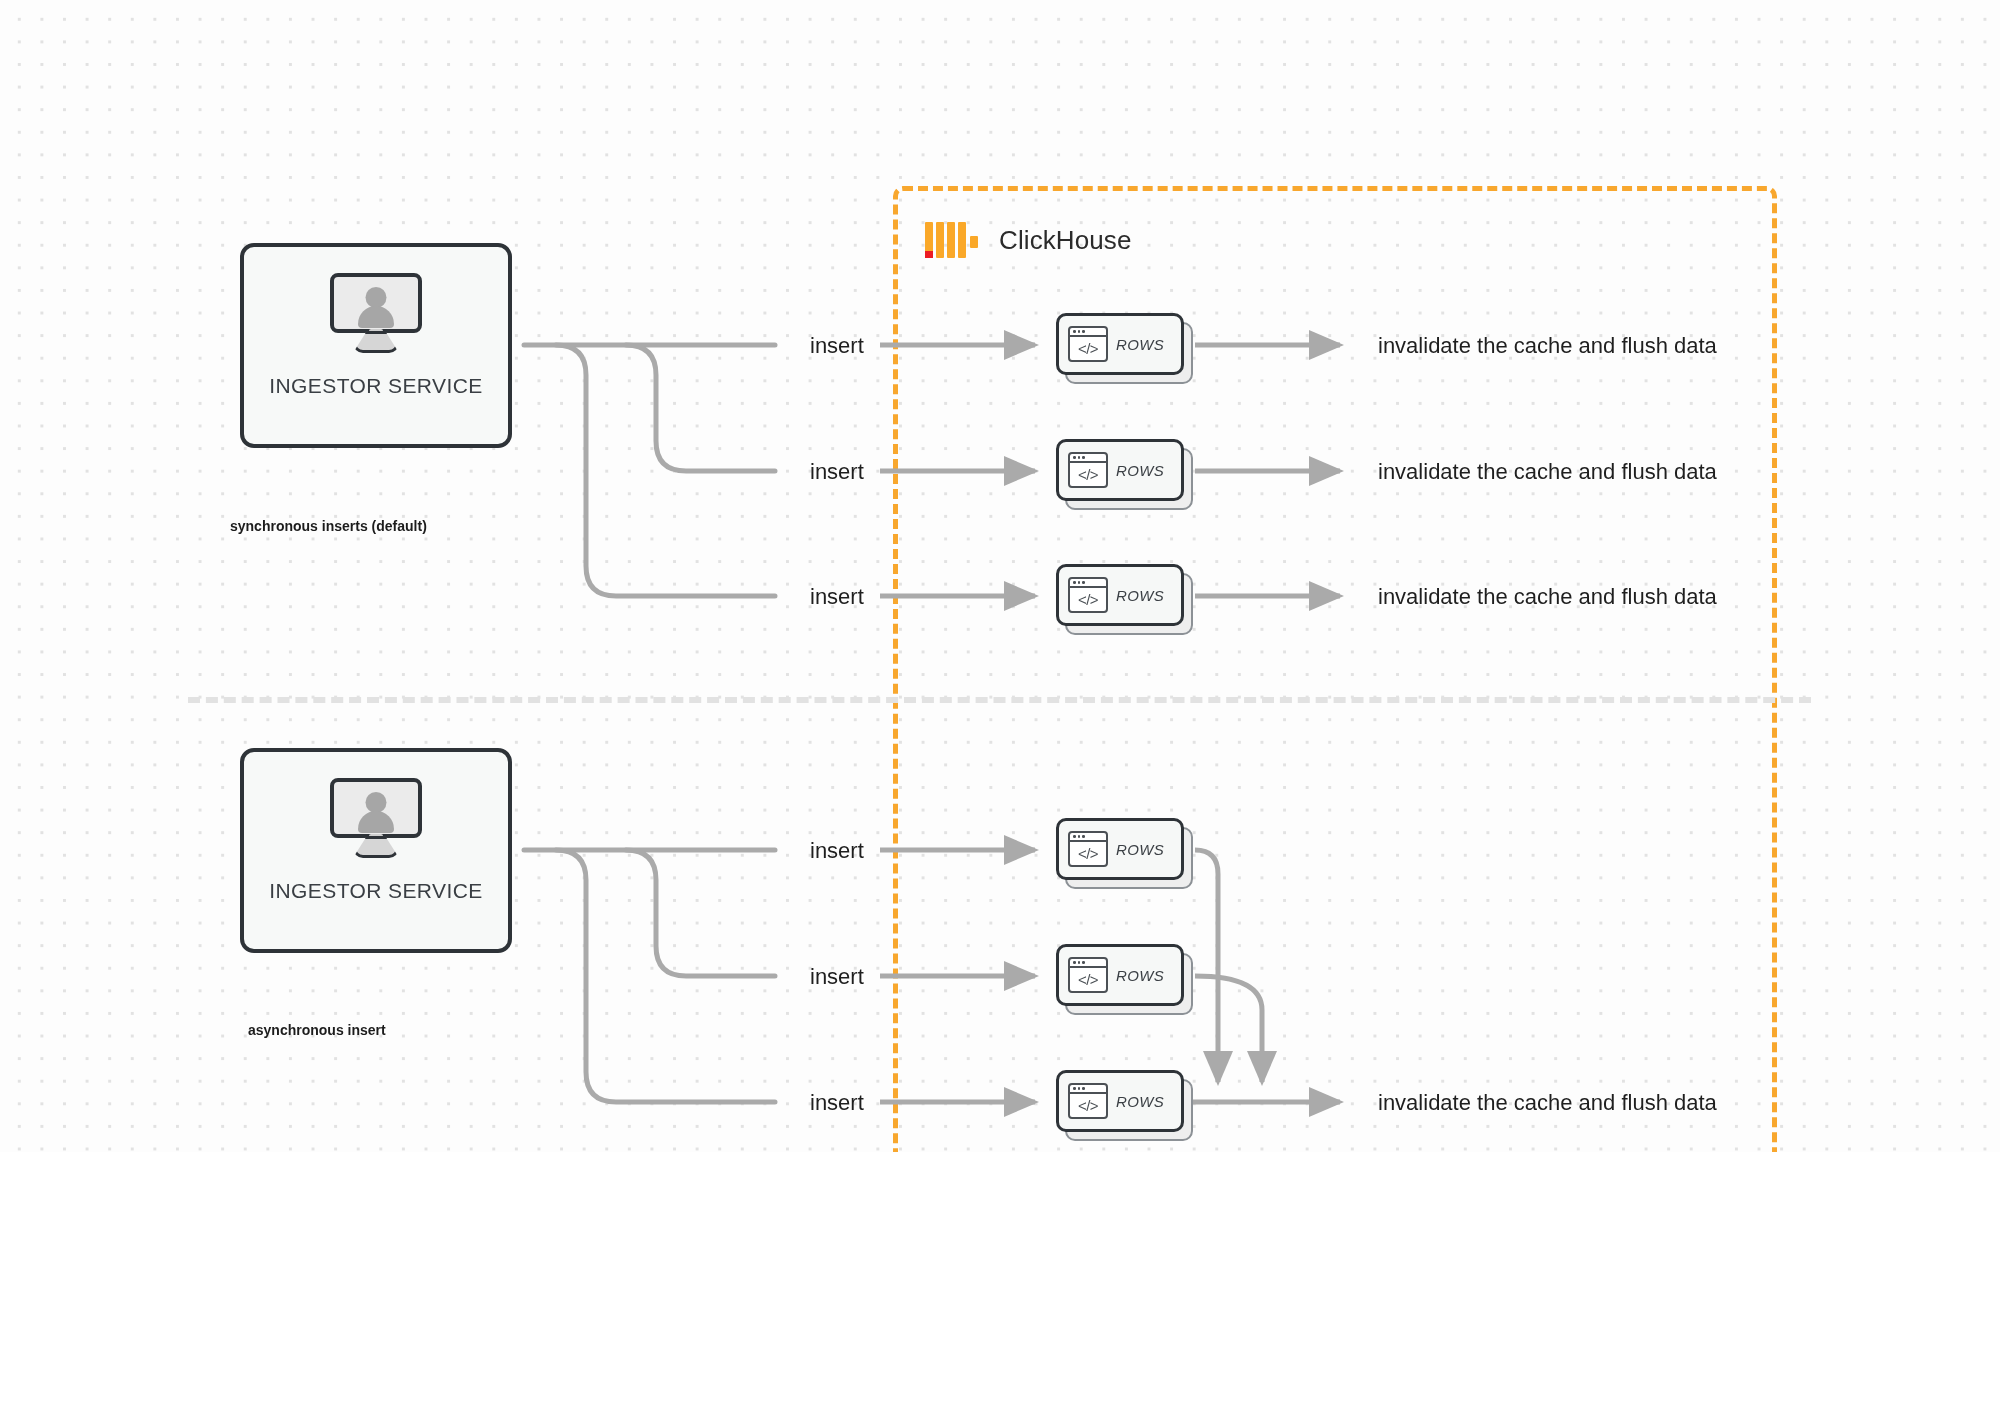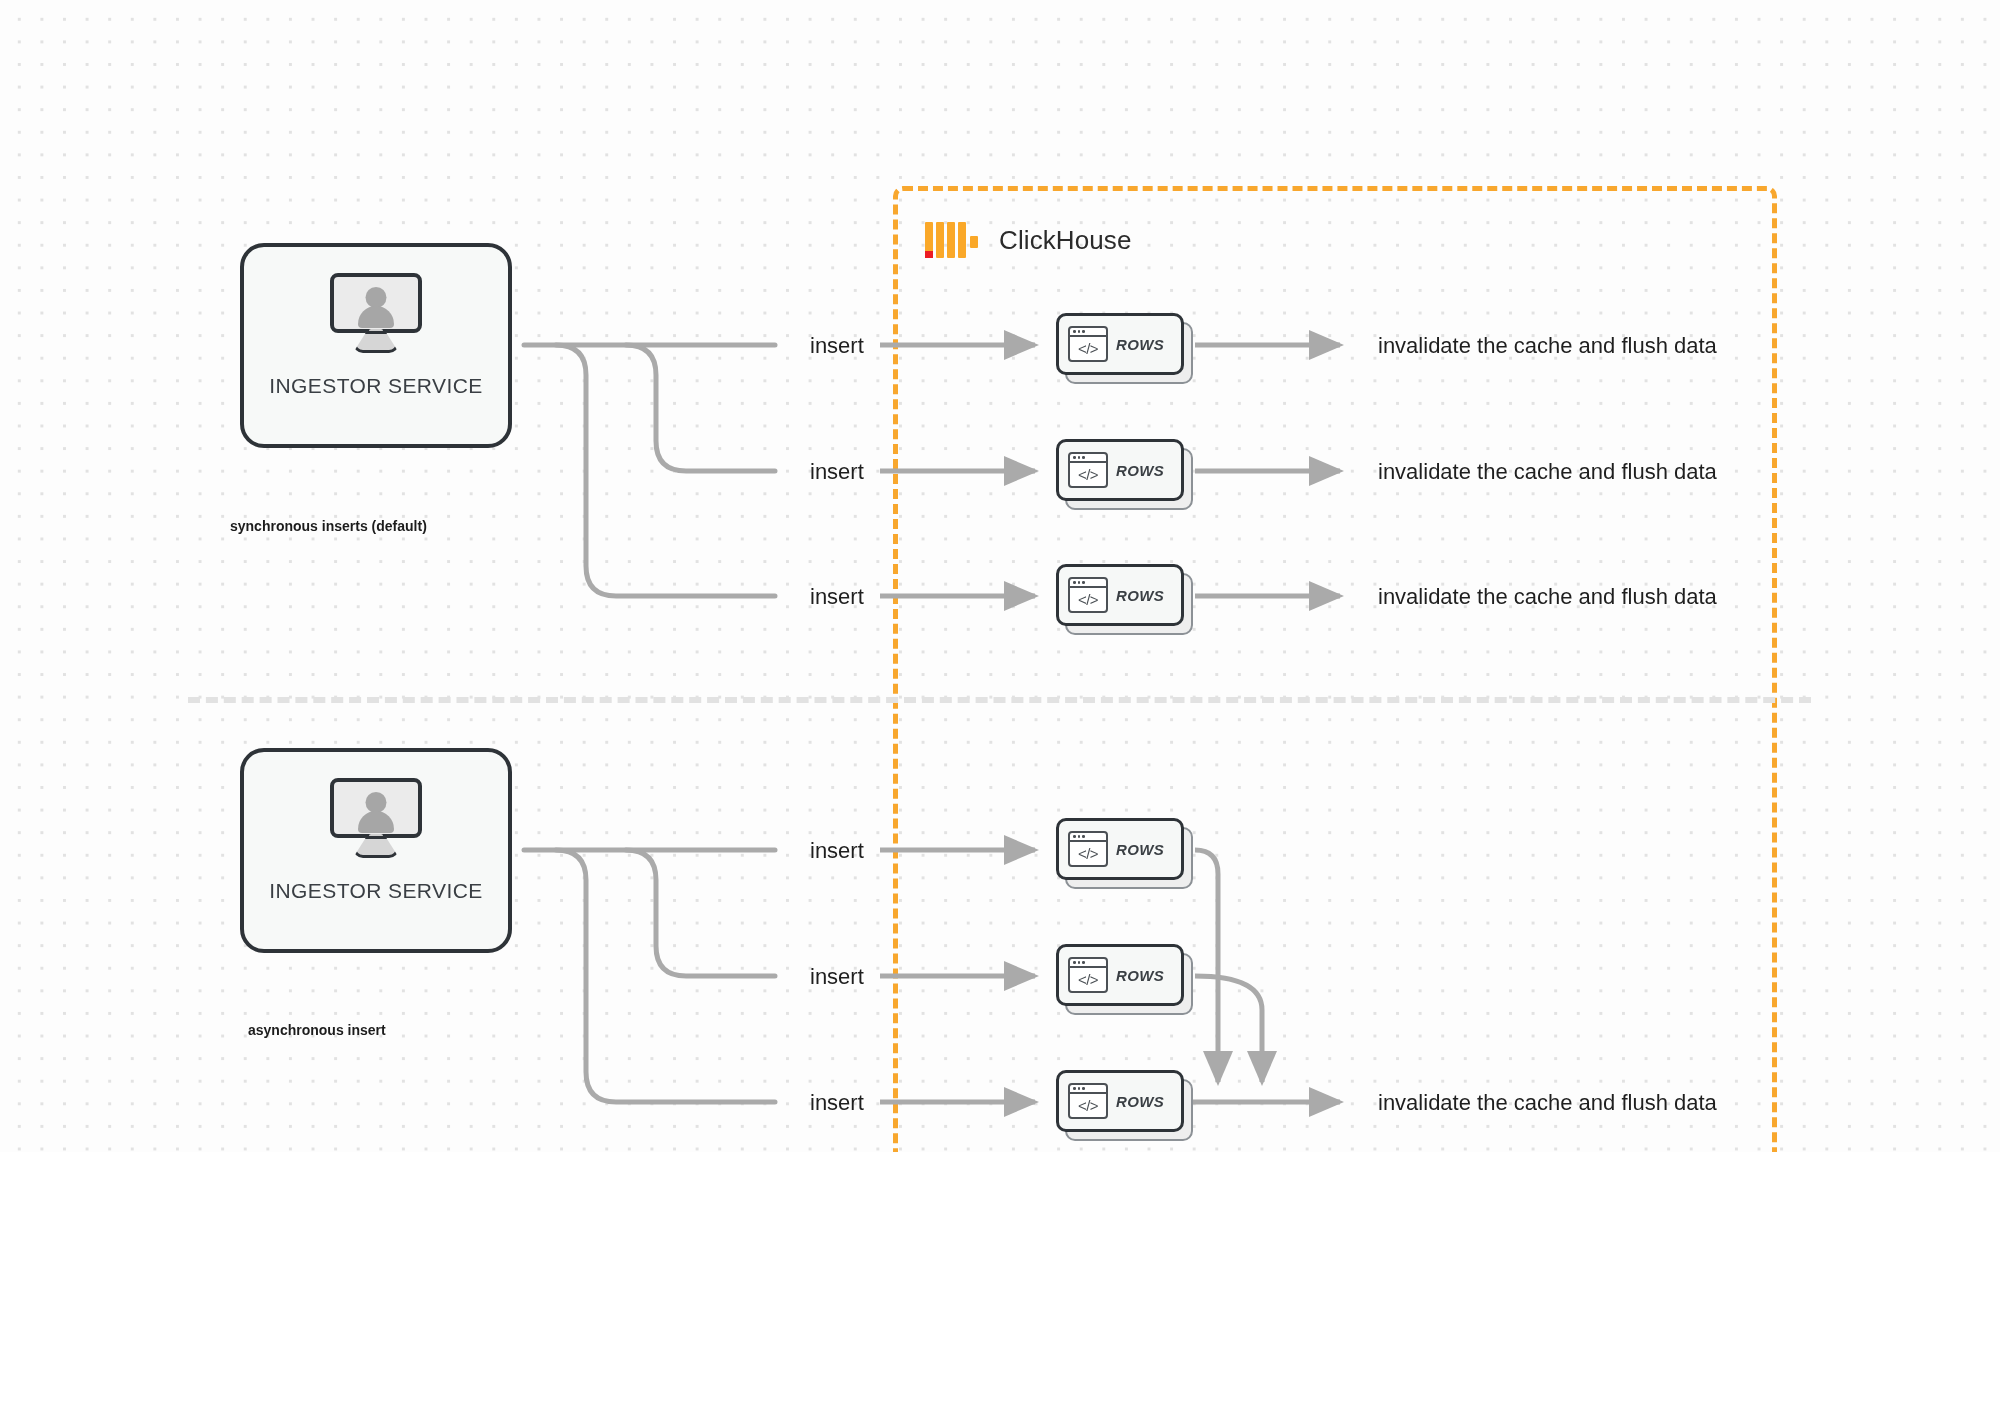--- a/index.html
+++ b/index.html
@@ -72,21 +72,21 @@
     letter-spacing: 0.1px;
     white-space: nowrap;
   }
 
   
   .ingestor-box {
     position: absolute;
     width: 272px; height: 205px;
     background: #f7f9f8;
     border: 4px solid #2e3338;
-    border-radius: 24px;
+    border-radius: 14px;
   }
   .ingestor-box .monitor {
     position: absolute;
     left: 50%;
     transform: translateX(-50%);
     top: 26px;
     width: 92px; height: 80px;
   }
   .monitor .screen {
     position: absolute;
@@ -211,21 +211,21 @@
     left: 0; right: 0; top: 9px; bottom: 0;
     display: flex; align-items: center; justify-content: center;
     font-size: 15px;
     color: #4b5055;
     font-family: "Liberation Sans", sans-serif;
     letter-spacing: -0.5px;
   }
   .rows-label {
     font-size: 15px;
     font-style: italic;
-    font-weight: bold;
+    font-weight: normal;
     color: #3a3f44;
     letter-spacing: 0.4px;
   }
 
   
   .edge-label {
     position: absolute;
     font-size: 22px;
     color: #1f1f1f;
     white-space: nowrap;

